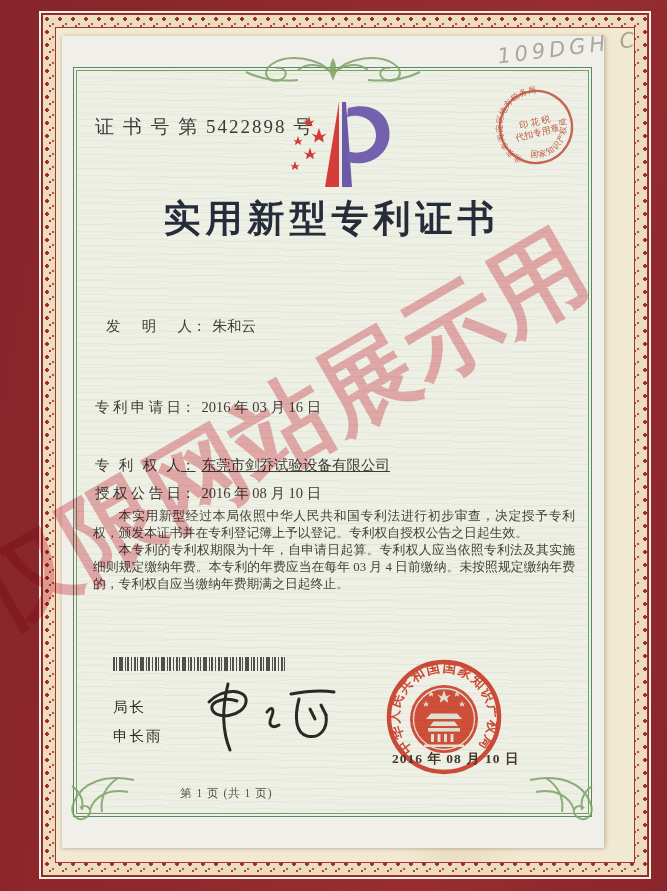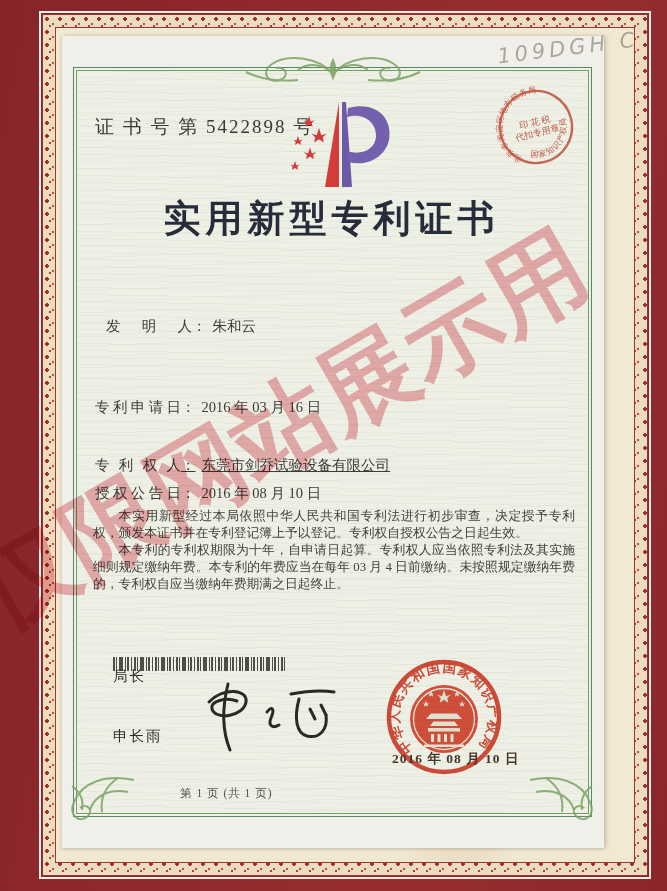--- a/index.html
+++ b/index.html
@@ -39,21 +39,21 @@
   .field{position:absolute;left:95px;font-size:14.5px;color:#3f3b36;white-space:nowrap;}
   .flabel{display:inline-block;width:86px;text-align:justify;text-align-last:justify;}
   .fcolon{margin-right:6px;}
   .paras{position:absolute;left:93px;top:508px;width:482px;font-size:12.8px;line-height:16.9px;
          text-align:justify;color:#45413c;}
   .paras p{margin:0;text-indent:2em;}
   .barcode{position:absolute;left:113px;top:657px;width:172px;height:14px;opacity:.82;
         background-image:repeating-linear-gradient(90deg,#2e2c2a 0 1px,transparent 1px 3px),
                          repeating-linear-gradient(90deg,#2e2c2a 0 2px,transparent 2px 7px),
                          repeating-linear-gradient(90deg,#2e2c2a 0 1px,transparent 1px 12px);}
-  .signer-title{position:absolute;left:113px;top:667px;font-size:14.5px;color:#2e2c29;
+  .signer-title{position:absolute;left:113px;top:698px;font-size:14.5px;color:#2e2c29;
         font-family:"Liberation Sans",sans-serif;letter-spacing:2px;}
   .signer-name{position:absolute;left:113px;top:727px;font-size:14.5px;color:#2e2c29;
         font-family:"Liberation Sans",sans-serif;letter-spacing:2px;text-align:center;}
   .signature{position:absolute;left:195px;top:672px;}
   .seal{position:absolute;left:384px;top:657px;mix-blend-mode:multiply;opacity:.92;}
   .seal-date{position:absolute;left:392px;top:750px;font-size:13.5px;font-weight:bold;
         letter-spacing:1px;color:#47362c;}
   .footer{position:absolute;left:180px;top:786px;width:252px;
         font-size:11.5px;color:#57524b;letter-spacing:1px;}
 

